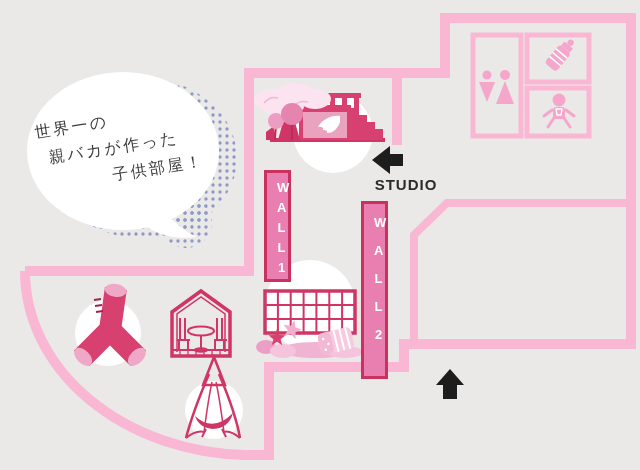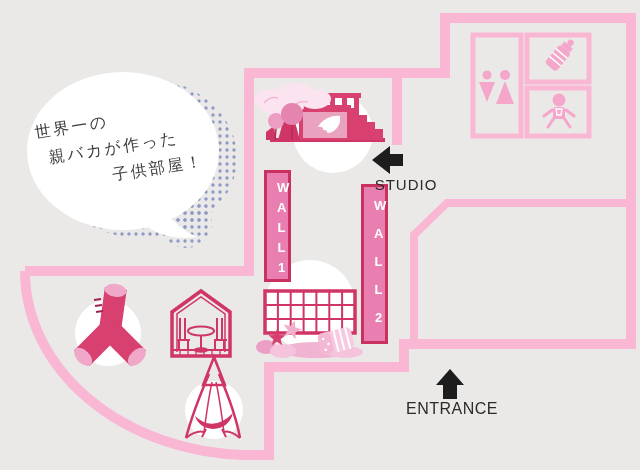--- a/index.html
+++ b/index.html
@@ -7,25 +7,25 @@
           font-family:"Liberation Sans",sans-serif;}
   #plan-svg{position:absolute;left:0;top:0;}
   .bubble-text{position:absolute;left:38px;top:106px;transform:rotate(-9deg);
                color:#3b3b3b;font-size:16px;letter-spacing:2.5px;line-height:27px;white-space:nowrap;}
   .bubble-line2{margin-left:10px;}
   .bubble-line3{margin-left:70px;}
   .wall-bar{position:absolute;box-sizing:border-box;width:27px;background:#e87fb0;
             border:3px solid #c9315f;color:#fff;font-size:13px;font-weight:bold;
             text-align:center;word-break:break-all;line-break:anywhere;padding:5px 2px 0 10px;}
   .wall-bar-1{left:264px;top:170px;height:112px;line-height:20px;}
-  .wall-bar-2{left:361px;top:184px;height:160px;line-height:28px;text-align:center;}
+  .wall-bar-2{left:361px;top:201px;height:178px;line-height:28px;text-align:center;}
   .front-box{position:absolute;left:445px;top:238px;width:148px;height:57px;box-sizing:border-box;
              border:5px solid #f9b7d4;display:flex;align-items:center;justify-content:center;
              color:#f7aacd;font-size:17px;letter-spacing:5px;}
-  .plan-label{position:absolute;color:#2b2b2b;font-weight:normal;text-align:center;}
+  .plan-label{position:absolute;color:#2b2b2b;font-weight:bold;text-align:center;}
   .label-studio{left:364px;top:176px;width:84px;font-size:15px;letter-spacing:1px;}
   .label-entrance{left:394px;top:400px;width:116px;font-size:16px;letter-spacing:0.5px;}
 </style>
 </head>
 <body>
 
 <div id="screen">
 
   <svg id="plan-svg" width="640" height="470" viewBox="0 0 640 470">
     <defs>
@@ -230,15 +230,14 @@
     <div>世界一の</div>
     <div class="bubble-line2">親バカが作った</div>
     <div class="bubble-line3">子供部屋！</div>
   </div>
 
   <div class="wall-bar wall-bar-1">WALL1</div>
   <div class="wall-bar wall-bar-2">WALL2</div>
 
 
   <div class="plan-label label-studio">STUDIO</div>
-  <div class="plan-label label-entrance">ENTRANCE</div>
 
 </div>
 
 </body></html>

